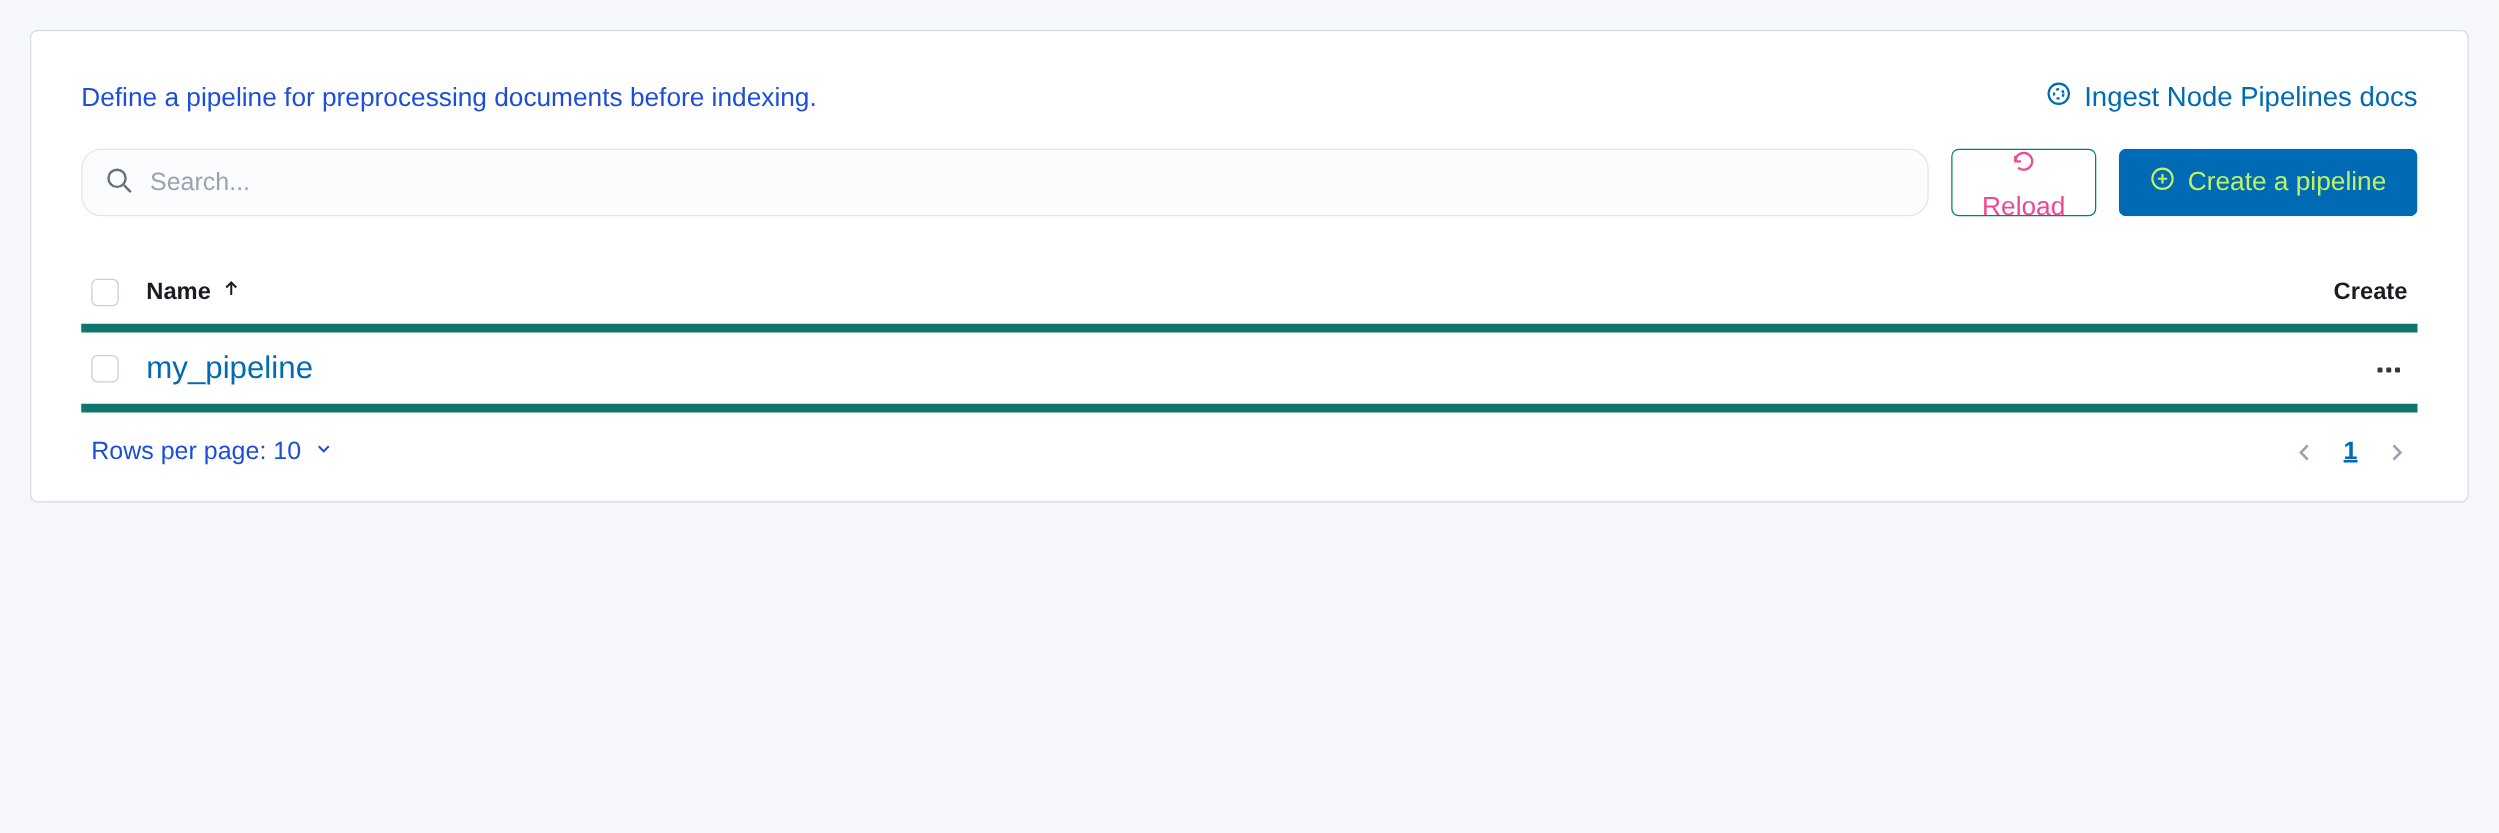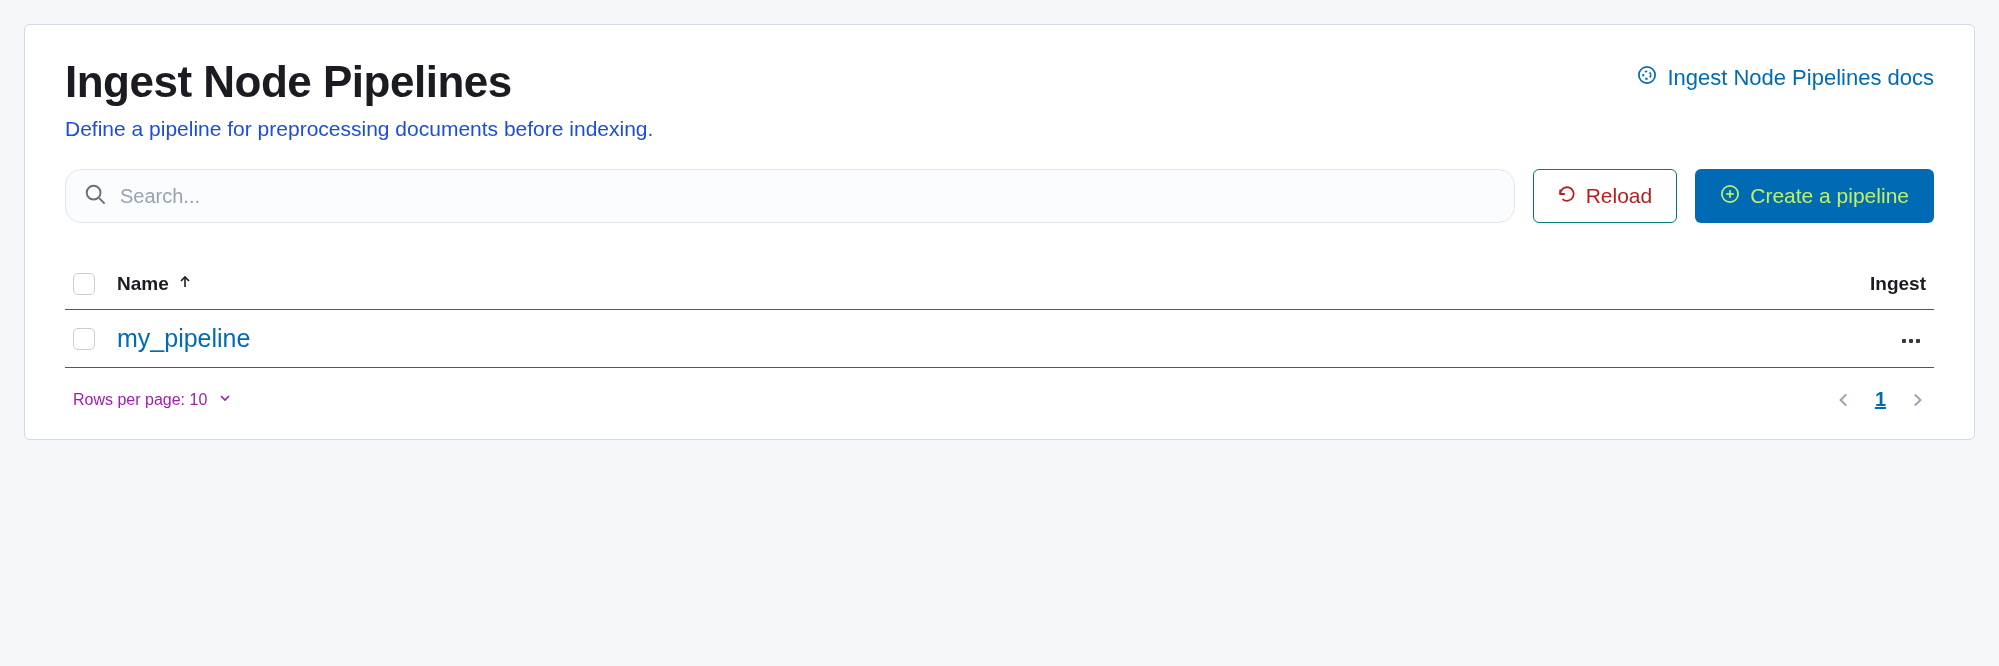--- a/index.html
+++ b/index.html
@@ -76,37 +76,38 @@
   padding: 0 24px;
   border-radius: 6px;
   font-size: 21px;
   cursor: pointer;
   border: 1px solid transparent;
   white-space: nowrap;
 }
 .btn-reload {
   background: #ffffff;
   border-color: #017d73;
-  color: #b91c1c;
+  color: #ec4899;
+  flex-direction: column;
 }
 .btn-reload svg { width: 18px; height: 18px; }
 .btn-create {
   background: #006bb4;
   color: #bef264;
 }
 .btn-create svg { width: 20px; height: 20px; }
 .table {
   margin-top: 36px;
   width: 100%;
 }
 .table-header, .table-row {
   display: flex;
   align-items: center;
   padding: 14px 8px;
-  border-bottom: 1px solid #0f766e;
+  border-bottom: 7px solid #0f766e;
 }
 .col-check { width: 44px; display: flex; align-items: center; }
 .col-name { flex: 1; }
 .col-actions { width: 120px; text-align: right; font-weight: 700;}
 .table-header { font-size: 19px; font-weight: 700; color: #1a1c21; }
 .name-header { display: inline-flex; align-items: center; gap: 8px; cursor: pointer; }
 .name-header svg { width: 16px; height: 16px; }
 .checkbox {
   width: 22px;
   height: 22px;
@@ -138,22 +139,22 @@
   display: flex;
   justify-content: space-between;
   align-items: center;
   margin-top: 20px;
   padding: 0 8px;
 }
 .rows-per-page {
   display: inline-flex;
   align-items: center;
   gap: 10px;
-  font-size: 16px;
-  color: #a21caf;
+  font-size: 20px;
+  color: #1d4ed8;
   cursor: pointer;
 }
 .rows-per-page svg { width: 16px; height: 16px; }
 .pager {
   display: inline-flex;
   align-items: center;
   gap: 22px;
 }
 .pager-arrow {
   color: #98a2b3;
@@ -168,21 +169,20 @@
   text-decoration: underline;
 }
 </style>
 </head>
 <body>
 
 <div class="panel">
 
   <div class="header-row">
     <div>
-      <h1 class="title">Ingest Node Pipelines</h1>
       <p class="subtitle">Define a pipeline for preprocessing documents before indexing.</p>
     </div>
     <a class="docs-link">
       <span>
         <svg viewBox="0 0 16 16" fill="none" stroke="currentColor" stroke-width="1.4">
           <circle cx="8" cy="8" r="6.5"></circle>
           <circle cx="8" cy="8" r="3" stroke-dasharray="2 2"></circle>
         </svg>
       </span>
       <span>Ingest Node Pipelines docs</span>
@@ -229,21 +229,21 @@
         <span class="name-header">
           <span>Name</span>
           <span>
             <svg viewBox="0 0 16 16" fill="none" stroke="currentColor" stroke-width="1.6">
               <line x1="8" y1="13" x2="8" y2="3"></line>
               <polyline points="4,7 8,3 12,7"></polyline>
             </svg>
           </span>
         </span>
       </div>
-      <div class="col-actions">Ingest</div>
+      <div class="col-actions">Create</div>
     </div>
 
     <div class="table-row">
       <div class="col-check">
         <div class="checkbox"></div>
       </div>
       <div class="col-name">
         <a class="pipeline-link">my_pipeline</a>
       </div>
       <div class="row-actions">

